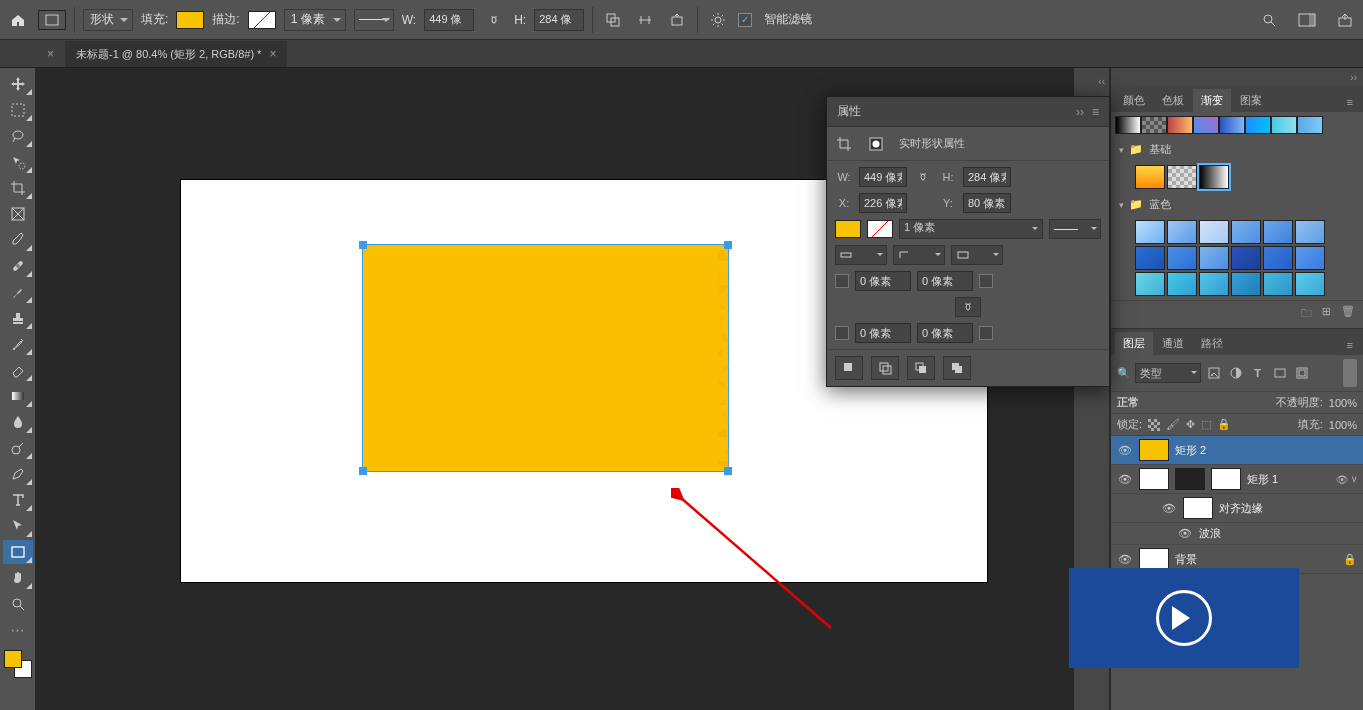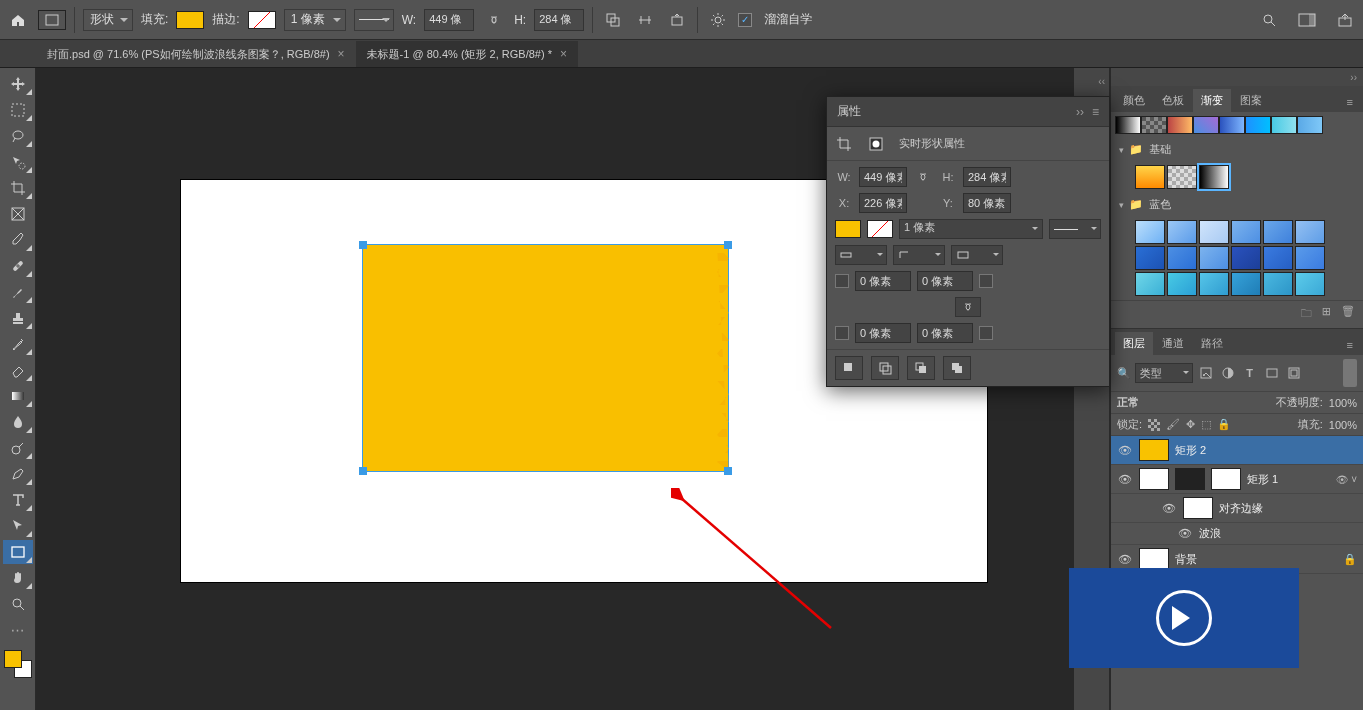--- a/index.html
+++ b/index.html
@@ -81,21 +81,21 @@
 .grad-row{display:flex;flex-wrap:wrap;gap:0;padding:4px;}
 .grad{width:26px;height:18px;border:1px solid #222;}
 .folder-row{display:flex;align-items:center;gap:6px;padding:4px 8px;color:#ccc;font-size:11px;}
 .folder-row .chev{font-size:9px;color:#bbb;}
 .grad-grid{display:flex;flex-wrap:wrap;gap:2px;padding:4px 8px 4px 24px;}
 .grad-grid .g{width:30px;height:24px;border:1px solid #222;}
 .panel-footer{display:flex;justify-content:flex-end;gap:10px;padding:4px 8px;border-top:1px solid #444;border-bottom:1px solid #333;color:#aaa;}
 
 .layer-panel{display:flex;flex-direction:column;flex:1;}
 .layer-filter{display:flex;align-items:center;gap:4px;padding:4px 6px;border-bottom:1px solid #444;}
-.layer-filter .dd3{width:58px;height:20px;border:1px solid #333;background:#444;position:relative;padding-left:4px;font-size:11px;display:flex;align-items:center;}
+.layer-filter .dd3{width:66px;height:20px;border:1px solid #333;background:#444;position:relative;padding-left:4px;font-size:11px;display:flex;align-items:center;}
 .layer-filter .dd3::after{content:"";position:absolute;right:3px;top:7px;border:3px solid transparent;border-top-color:#bbb;}
 .layer-filter .ic{width:18px;height:18px;display:flex;align-items:center;justify-content:center;color:#bbb;}
 .layer-filter .toggle{margin-left:auto;width:14px;height:28px;background:#777;border-radius:2px;}
 .layer-row2{display:flex;align-items:center;gap:6px;padding:3px 6px;border-bottom:1px solid #444;}
 .layer-row2 .dd3{flex:1;font-weight:bold;}
 .lock-row{display:flex;align-items:center;gap:6px;padding:3px 6px;border-bottom:1px solid #444;font-size:11px;}
 .lock-row .ic{color:#bbb;}
 
 .layer-list{flex:1;overflow:hidden;}
 .layer{display:flex;align-items:center;gap:6px;padding:3px 6px;border-bottom:1px solid #474747;}
@@ -175,21 +175,21 @@
         </svg>
       </div>
     <div class="sep"></div>
     <div class="icon-btn">
         <svg width="16" height="16" viewBox="0 0 16 16">
           <circle cx="8" cy="8" r="3" fill="none" stroke="#ccc"></circle>
           <path d="M8 1v2M8 13v2M1 8h2M13 8h2M3 3l1.4 1.4M11.6 11.6L13 13M13 3l-1.4 1.4M4.4 11.6L3 13" stroke="#ccc"></path>
         </svg>
       </div>
     <span class="check checked"></span>
-    <span class="lbl">溜溜自学</span>
+    <span class="lbl">智能滤镜</span>
     <div class="right">
       <div class="icon-btn">
           <svg width="16" height="16">
             <circle cx="7" cy="7" r="4" fill="none" stroke="#ccc"></circle>
             <path d="M10 10l4 4" stroke="#ccc"></path>
           </svg>
         </div>
       <div class="icon-btn">
           <svg width="18" height="14">
             <rect x="1" y="1" width="16" height="12" fill="none" stroke="#ccc"></rect>
@@ -200,21 +200,20 @@
           <svg width="16" height="16">
             <rect x="2" y="6" width="12" height="8" fill="none" stroke="#ccc"></rect>
             <path d="M8 2v6M5 5l3-3 3 3" stroke="#ccc" fill="none"></path>
           </svg>
         </div>
     </div>
   </div>
 
   <div class="tabs">
     <div class="tab">
-      <span>封面.psd @ 71.6% (PS如何绘制波浪线条图案？, RGB/8#)</span>
       <span class="x">×</span>
     </div>
     <div class="tab active">
       <span>未标题-1 @ 80.4% (矩形 2, RGB/8#) *</span>
       <span class="x">×</span>
     </div>
   </div>
 
   <div class="main">
 

